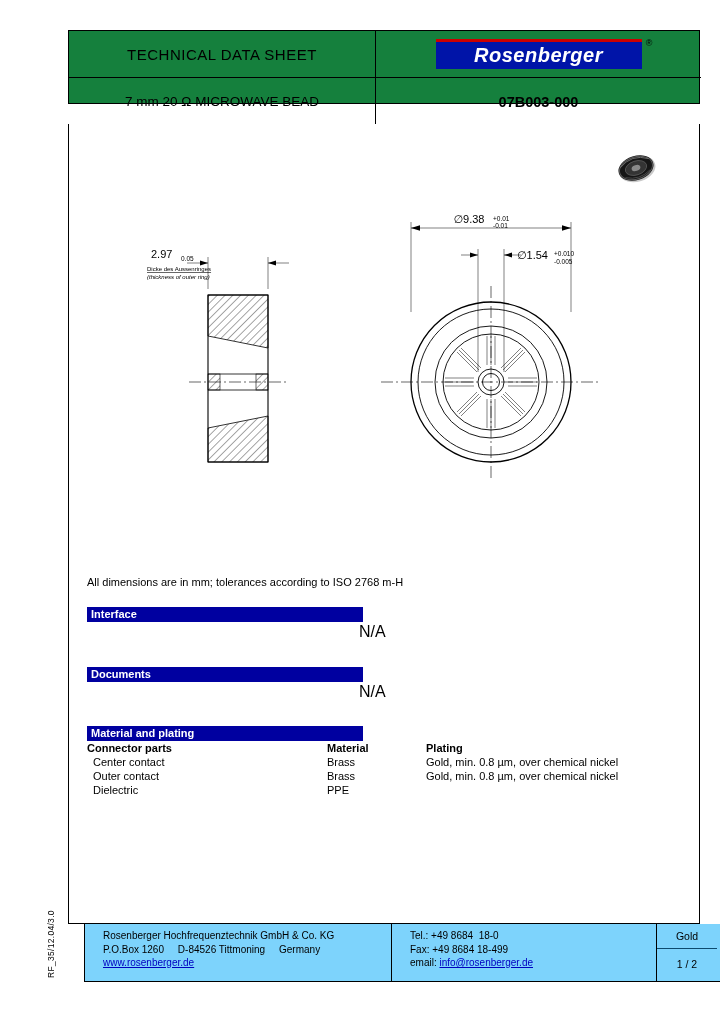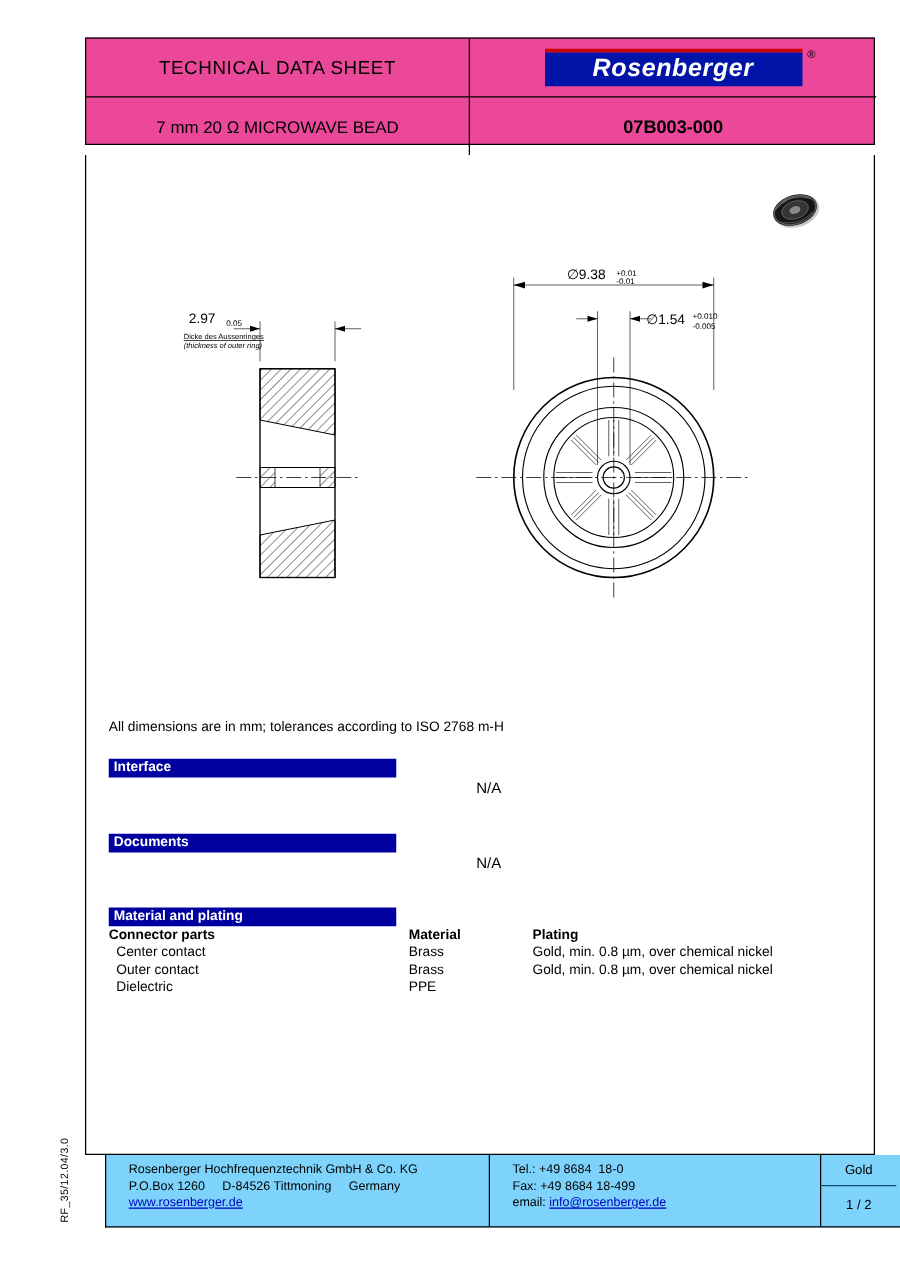--- a/index.html
+++ b/index.html
@@ -8,23 +8,23 @@
     background:#ffffff;
     font-family:"Liberation Sans","DejaVu Sans",sans-serif;
     color:#000;
     position:relative;
     overflow:hidden;
   }
   .page { position:absolute; inset:0; background:#fff; }
 
   
   .header {
-    position:absolute; left:68px; top:30px; width:632px; height:86px;
+    position:absolute; left:68px; top:30px; width:632px; height:74px;
     display:grid; grid-template-columns:307px 325px; grid-template-rows:47px 47px;
-    border:1px solid #000; background:#ec4899;
+    border:1px solid #000; background:#15803d;
   }
   .hcell { display:flex; align-items:center; justify-content:center; }
   .hcell.br { border-right:1px solid #000; }
   .hcell.bb { border-bottom:1px solid #000; }
   .title-text { font-size:15px; letter-spacing:0.5px; }
   .product-text { font-size:13.5px; }
   .part-text { font-size:14.5px; font-weight:bold; }
 
   .logo-wrap { position:relative; width:206px; }
   .logo-red { height:3.5px; background:#cc0000; width:100%; }
@@ -40,28 +40,28 @@
   .main {
     position:absolute; left:68px; top:124px; width:632px; height:800px;
     border:1px solid #000; border-top:none; background:#fff;
   }
   svg.drawing { position:absolute; left:0; top:0; width:632px; height:470px; }
   svg text { fill:#000; font-family:"Liberation Sans","DejaVu Sans",sans-serif; }
 
   .dims-note { position:absolute; left:18px; top:452px; font-size:11px; }
 
   .sec-bar {
-    position:absolute; left:18px; width:230px; height:15px;
+    position:absolute; left:18px; width:276px; height:15px;
     background:#0000a0; color:#fff; font-size:11px; font-weight:bold;
     line-height:15px; padding-left:4px;
   }
   .sec-bar.interface { top:483px; }
   .sec-bar.documents { top:543px; }
   .sec-bar.material  { top:602px; }
-  .sec-val { position:absolute; left:272px; font-size:12px;padding-left:40px; }
+  .sec-val { position:absolute; left:250px; font-size:16px;padding-left:40px; }
   .sec-val.interface { top:499px; }
   .sec-val.documents { top:559px; }
 
   .mat-row { position:absolute; left:18px; width:600px; display:flex; font-size:11px; }
   .mat-row .c1 { width:240px; }
   .mat-row .c2 { width:99px; }
   .mat-row .c3 { flex:1; }
   .mat-row.hdr { top:618px; font-weight:bold; }
   .mat-row.r0 { top:632px; }
   .mat-row.r1 { top:646px; }

